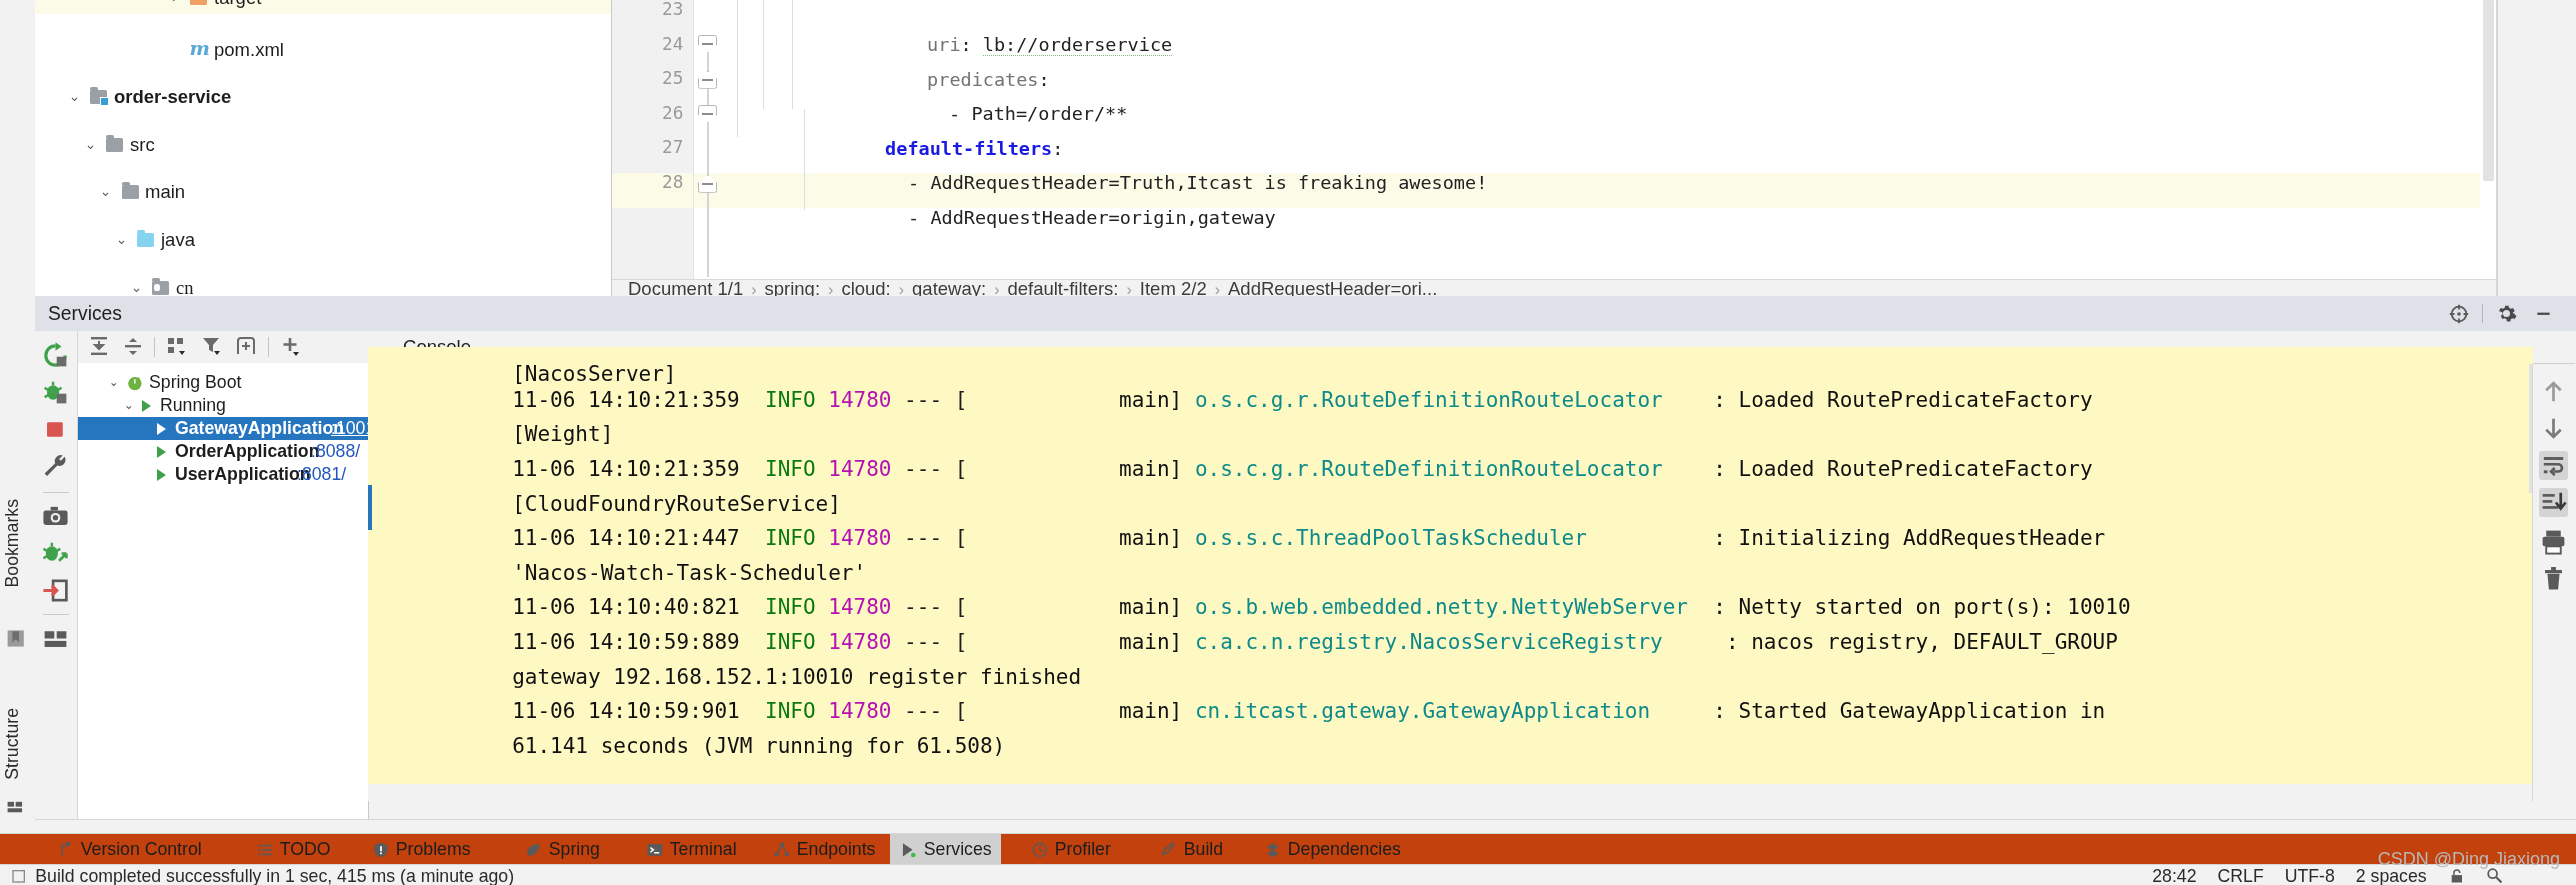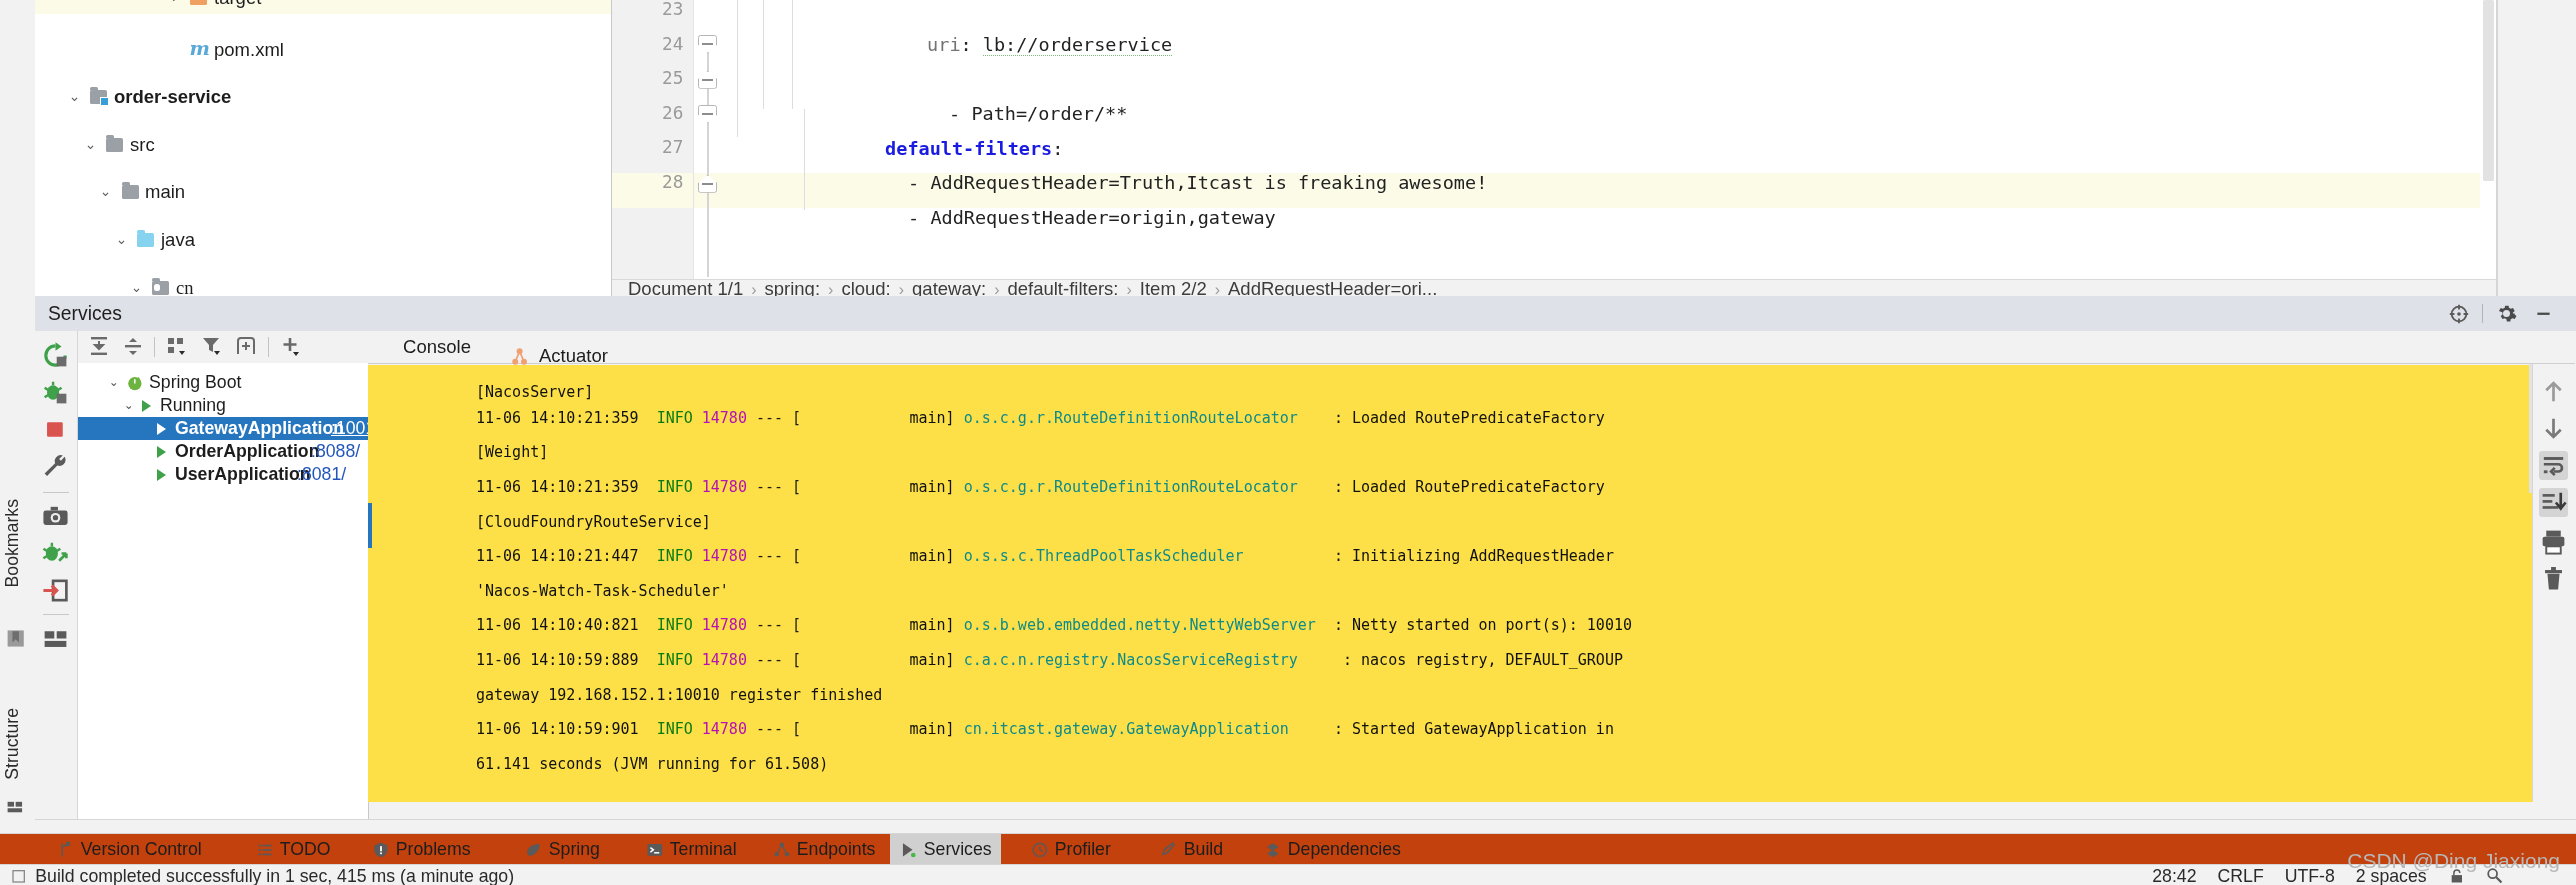--- a/index.html
+++ b/index.html
@@ -97,21 +97,21 @@
   .srow.sel .sname{color:#ffffff;}
   .tri{position:absolute;width:0;height:0;border-left:9.7px solid #3fa14a;border-top:6.4px solid transparent;border-bottom:6.4px solid transparent;top:5.6px;}
   .srow.sel .tri{border-left-color:#ffffff;}
   .leaf-ico{position:absolute;width:17.7px;height:17.7px;top:3.2px;}
 
   
   .con-wrap{position:absolute;left:333px;top:0;width:2207px;height:470px;background:#f2f2f2;}
   .con-tabs{position:absolute;left:0;top:0;width:2207px;height:32px;background:#f2f2f2;border-bottom:0.8px solid #cfcfcf;}
   .ctab{position:absolute;top:0;height:50px;line-height:32px;font-size:18.5px;color:#1d1d1d;}
   .ctab.active:after{content:"";position:absolute;left:0;right:0;bottom:0;height:3.2px;background:#7a8aa5;}
-  .con{position:absolute;left:0;top:34px;width:2165px;height:437px;background:#fde047;overflow:hidden;font-family:"DejaVu Sans Mono",monospace;font-size:15px;}
+  .con{position:absolute;left:0;top:16px;width:2165px;height:437px;background:#fef9c3;overflow:hidden;font-family:"DejaVu Sans Mono",monospace;font-size:21px;}
   .conline{position:absolute;left:17.7px;white-space:pre;height:35px;line-height:35px;}
   .t-time{color:#111;}
   .t-info{color:#0a7a10;}
   .t-pid{color:#b511b5;}
   .t-cls{color:#0d8a8a;}
   .t-msg{color:#111;}
   .con-side{position:absolute;right:0;top:33px;width:42px;height:437px;background:#f2f2f2;border-left:0.8px solid #d6d6d6;}
   .cs-ic{position:absolute;left:6.4px;width:29px;height:29px;}
   .cs-ic.boxed{background:#d4d4d4;border-radius:3.2px;}
   .con-bluemark{position:absolute;left:0;top:138px;width:4px;height:45px;background:#2675bf;}
@@ -122,21 +122,21 @@
   
   .toolbar{position:absolute;left:0;top:833px;width:2576px;height:31px;background:#c2410c;border-top:0.8px solid #d6d6d6;}
   .tw{position:absolute;top:0;height:31px;display:flex;align-items:center;gap:6.4px;padding:0 9.7px;box-sizing:border-box;font-size:17.7px;color:#1d1d1d;}
   .tw.active{background:#d0d0d0;}
   .twi{width:17.7px;height:17.7px;display:inline-block;}
 
   
   .status{position:absolute;left:0;top:864px;width:2576px;height:22px;background:#f2f2f2;border-top:0.8px solid #d6d6d6;}
   .st-left{position:absolute;left:11.3px;top:0;height:22px;line-height:22px;font-size:17.7px;color:#2a2a2a;display:flex;align-items:center;gap:8px;}
   .st-right{position:absolute;right:72px;top:0;height:22px;line-height:22px;font-size:17.7px;color:#2a2a2a;display:flex;align-items:center;gap:21px;}
-  .watermark{position:absolute;right:16px;top:-16px;font-size:21px;color:#b8b8b8;}
+  .watermark{position:absolute;right:16px;top:-16px;font-size:18px;color:#b8b8b8;}
 
   
   .vlabel{position:absolute;left:1.6px;writing-mode:vertical-rl;transform:rotate(180deg);font-size:17.7px;color:#2a2a2a;white-space:nowrap;}
   .bm-icon{position:absolute;left:6.4px;width:21px;height:21px;}
   svg{display:block;}
 </style>
 </head>
 <body>
 
 <div class="app">
@@ -246,20 +246,23 @@
       </div>
 
     <div class="ed-vline" style="left:125px;height:137px;"></div>
     <div class="ed-vline" style="left:151px;height:109px;"></div>
     <div class="ed-vline" style="left:180px;height:109px;"></div>
     <div class="ed-vline" style="left:192px;top:109px;height:101px;"></div>
 
     <div class="codearea">
       <div class="cline" style="top:-8px;left:113px;">
         <span class="k-key">uri</span><span class="k-punc">: </span><span class="k-txt squig">lb://orderservice</span>
+      </div>
+      <div class="cline" style="top:26.6px;left:113px;">
+        <span class="k-key">predicates</span><span class="k-punc">:</span>
       </div>
       <div class="cline" style="top:61px;left:135px;">
         <span class="k-txt">- Path=/order/**</span>
       </div>
       <div class="cline" style="top:96px;left:71px;">
         <span class="k-top">default-filters</span><span class="k-punc">:</span>
       </div>
       <div class="cline" style="top:130px;left:94px;">
         <span class="k-txt">- AddRequestHeader=Truth,Itcast is freaking awesome!</span>
       </div>

